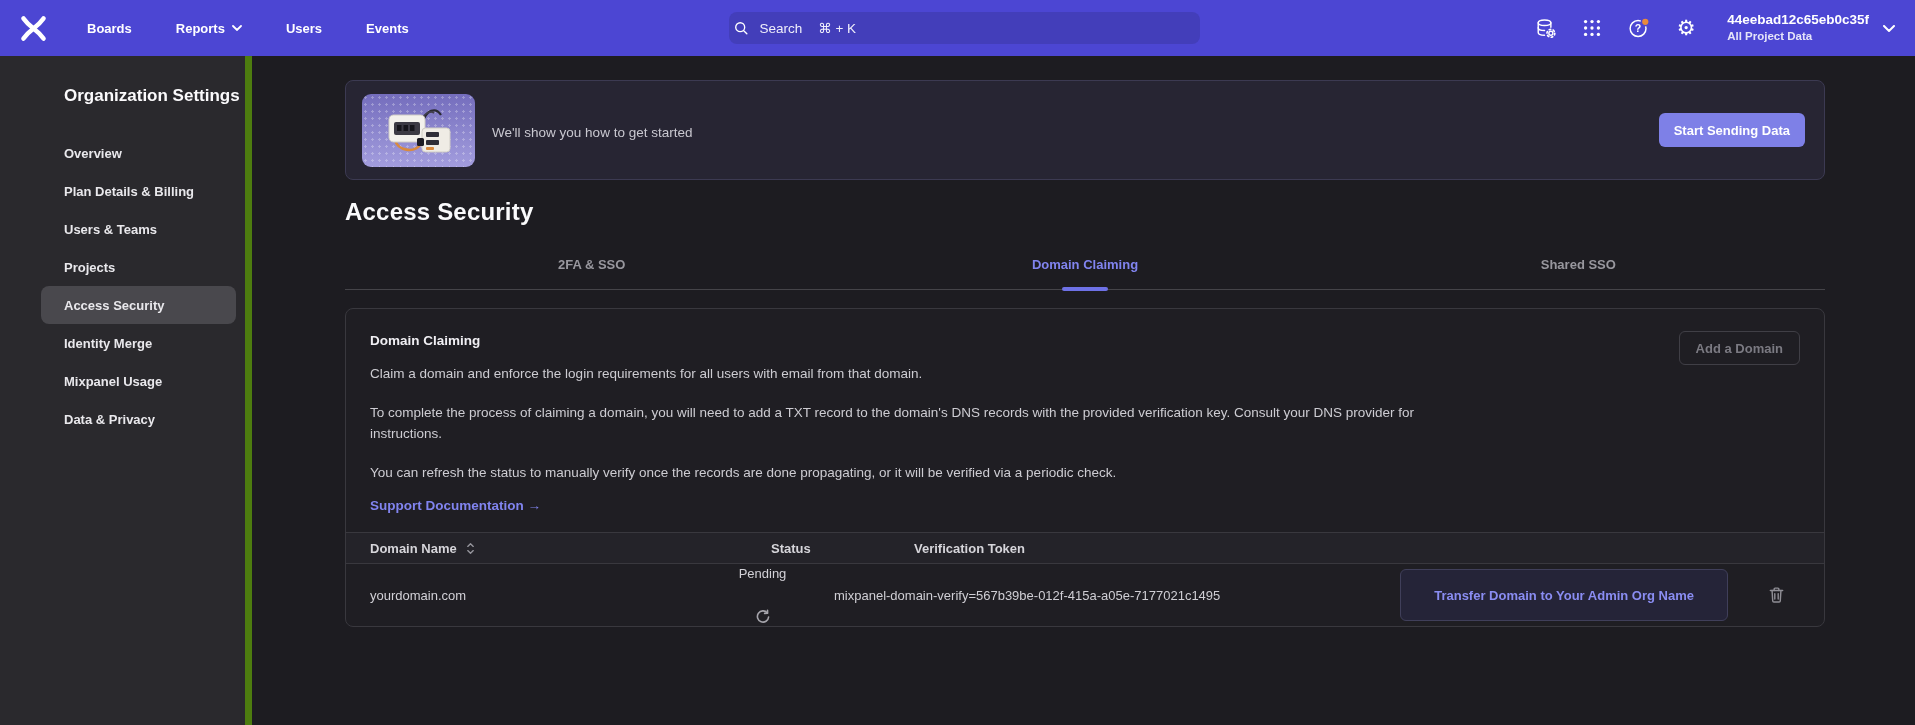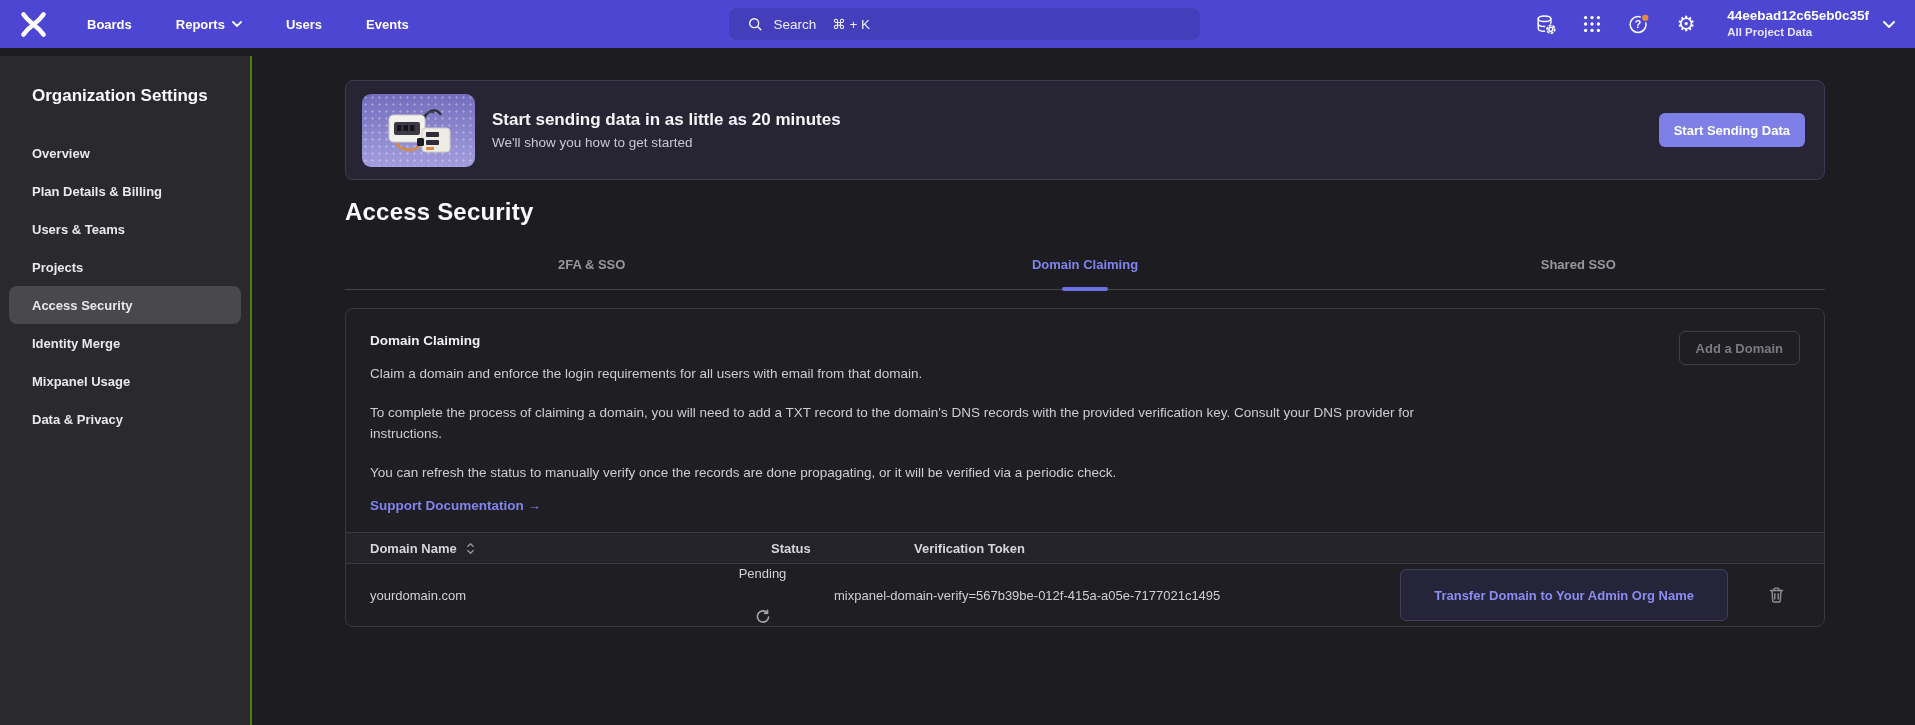--- a/index.html
+++ b/index.html
@@ -5,44 +5,44 @@
   * { margin:0; padding:0; box-sizing:border-box; }
   html,body { width:1915px; height:725px; }
   body {
     font-family:"Liberation Sans", sans-serif;
     background:#1d1c21; color:#e9e8ec; overflow:hidden; position:relative;
   }
   svg { display:block; }
 
   
   .topnav {
-    position:absolute; top:0; left:0; right:0; height:48px;
+    position:absolute; top:0; left:0; right:0; height:56px;
     background:#4c46d3; display:flex; align-items:center; padding:0 20px;
   }
   .logo { width:27px; height:27px; cursor:pointer; flex:0 0 auto; }
   .nav-links { display:flex; align-items:center; gap:44px; margin-left:40px; }
   .nav-link { font-size:13px; font-weight:700; color:#fff; cursor:pointer; display:flex; align-items:center; gap:7px; white-space:nowrap; }
   .searchbar {
     margin:0 auto; width:471px; height:32px; background:#433eba; border-radius:8px;
-    display:flex; align-items:center; padding:0 18px; gap:10px; cursor:text;
+    display:flex; align-items:center; padding:0 4px; gap:10px; cursor:text;
   }
   .searchbar .s-label { font-size:13.5px; color:#efeefb; }
   .searchbar .s-short { font-size:13.5px; color:#efeefb; margin-left:6px; }
   .nav-right { display:flex; align-items:center; gap:23px; margin-left:12px; }
   .nav-icon { width:24px; height:24px; display:flex; align-items:center; justify-content:center; cursor:pointer; position:relative; }
   .gear-glyph { font-family:"DejaVu Sans", sans-serif; font-size:21px; color:#fff; line-height:1; }
   .user-switcher { display:flex; align-items:center; gap:14px; margin-left:6px; cursor:pointer; }
   .user-meta { display:flex; flex-direction:column; line-height:1.25; }
   .user-org { font-size:13.5px; font-weight:700; color:#fff; }
   .user-project { font-size:11.5px; font-weight:700; color:#ffffffd9; }
 
   
   .sidebar {
     position:absolute; top:56px; left:0; bottom:0; width:252px;
-    background:#2a292d; border-right:2px solid #4d7c0f;
+    background:#2a292d; border-right:7px solid #4d7c0f;padding-left:32px;
   }
   .sidebar-title { font-size:17px; font-weight:700; color:#fbfafc; padding:30px 0 0 32px; }
   .sidebar-menu { margin-top:28px; display:flex; flex-direction:column; }
   .side-item {
     height:38px; display:flex; align-items:center; padding-left:32px;
     font-size:13px; font-weight:700; color:#e9e8ec; cursor:pointer; border-radius:8px;
   }
   .side-item.active { background:#49484d; margin:0 9px; padding-left:23px; }
 
   
@@ -224,21 +224,20 @@
         <rect x="41.5" y="31" width="4.5" height="6" fill="#16151b"></rect>
         <rect x="48" y="31" width="4.5" height="6" fill="#16151b"></rect>
         <rect x="60" y="34" width="28" height="24" rx="3.5" fill="#efece5" stroke="#cfccc4" stroke-width="1"></rect>
         <rect x="64" y="38" width="13" height="5" rx="1" fill="#2e2d37"></rect>
         <rect x="64" y="46" width="13" height="5" rx="1" fill="#2e2d37"></rect>
         <rect x="64" y="53" width="8" height="3" rx="1" fill="#d98a3e"></rect>
         <rect x="55" y="44" width="7" height="8" rx="1.5" fill="#1d1c24"></rect>
       </svg>
     </div>
     <div class="banner-text">
-      <div class="banner-title">Start sending data in as little as 20 minutes</div>
       <div class="banner-sub">We'll show you how to get started</div>
     </div>
     <button class="banner-btn">Start Sending Data</button>
   </div>
 
   <h2 class="page-title">Access Security</h2>
 
   <div class="tabs">
     <div class="tab">2FA &amp; SSO</div>
     <div class="tab active">Domain Claiming</div>

